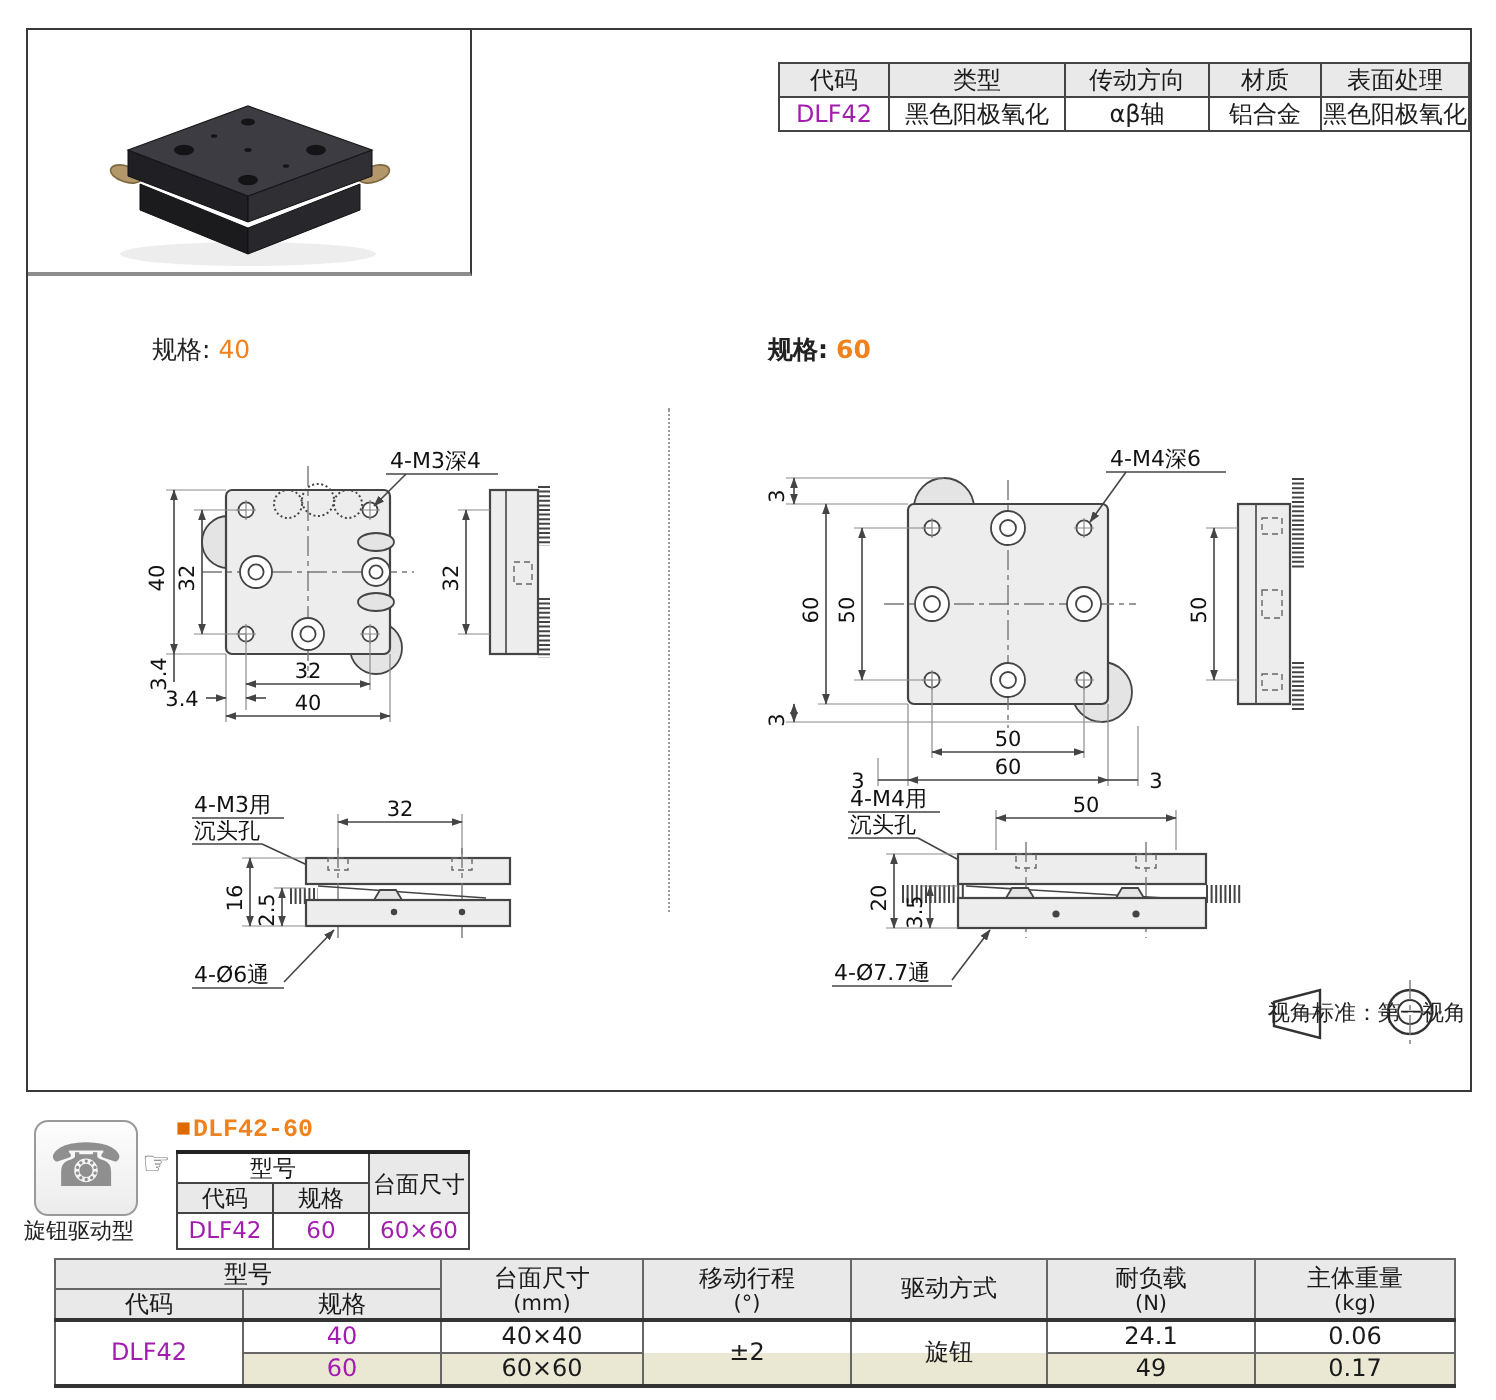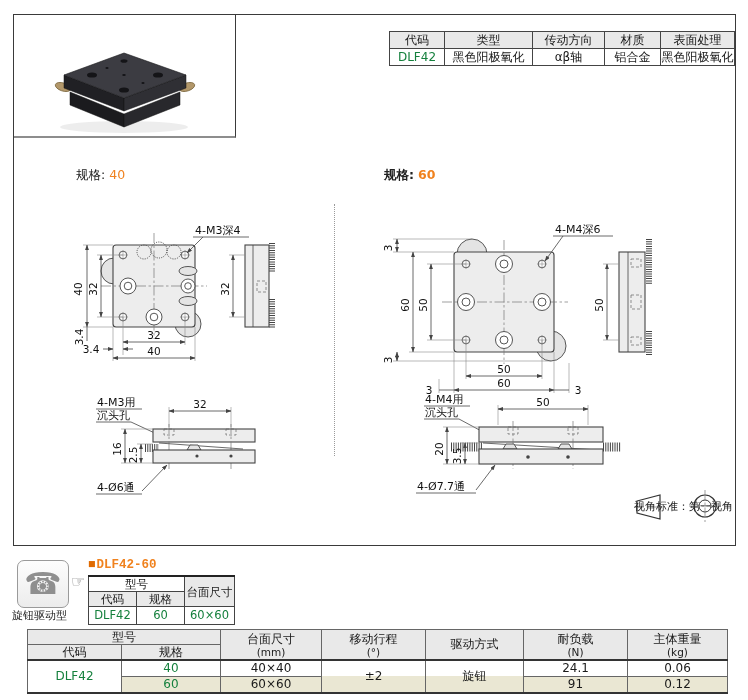--- a/index.html
+++ b/index.html
@@ -7,21 +7,21 @@
   .page{position:relative;width:748px;height:700px;background:#fff;overflow:hidden;}
   .frame{position:absolute;left:13px;top:14px;width:721px;height:530px;border:1px solid #3a3a3a;background:#fff;}
   .photo-box{position:absolute;left:0;top:0;width:221px;height:121px;border-right:1px solid #3a3a3a;border-bottom:2px solid #8d8d8d;background:#fff;}
   .spec-label{position:absolute;font-size:12.5px;color:#222;text-align:center;}
   .spec-label .val{color:#F0821E;margin-left:4px;}
   .divider{position:absolute;left:320px;top:189px;height:252px;border-left:1px dotted #9a9a9a;}
   
   .info-table{position:absolute;left:375px;top:16px;width:345px;border-collapse:collapse;table-layout:fixed;font-size:12px;}
   .info-table th,.info-table td{border:1px solid #444;text-align:center;padding:0;height:16px;line-height:16px;font-weight:normal;overflow:hidden;}
   .info-table th{background:#E9E9E9;}
-  .orange{color:#15803d;font-weight:bold;}
+  .orange{color:#a21caf;font-weight:bold;}
   
   .drawing{position:absolute;}
   .edge{stroke:#444;stroke-width:1.1;fill:#EDEDED;}
   .edge2{stroke:#444;stroke-width:.9;fill:#fff;}
   .edge3{stroke:#444;stroke-width:.9;fill:#E4E4E4;}
   .dim{stroke:#444;stroke-width:.8;fill:none;}
   .ext{stroke:#8a8a8a;stroke-width:.6;fill:none;}
   .cl{stroke:#777;stroke-width:.7;fill:none;stroke-dasharray:10 2.5 2.5 2.5;}
   .hid{stroke:#666;stroke-width:.7;fill:none;stroke-dasharray:3 2;}
   .knurl{stroke:#444;fill:none;stroke-dasharray:1 1.3;}
@@ -400,18 +400,18 @@
         <td class="orange">40</td>
         <td>40×40</td>
         <td rowspan="2" class="split">±2</td>
         <td rowspan="2" class="split">旋钮</td>
         <td>24.1</td>
         <td>0.06</td>
       </tr>
       <tr>
         <td class="orange bg">60</td>
         <td class="bg">60×60</td>
-        <td class="bg">91</td>
-        <td class="bg">0.12</td>
+        <td class="bg">49</td>
+        <td class="bg">0.17</td>
       </tr>
     </tbody>
   </table>
 </div>
 
 </body></html>

